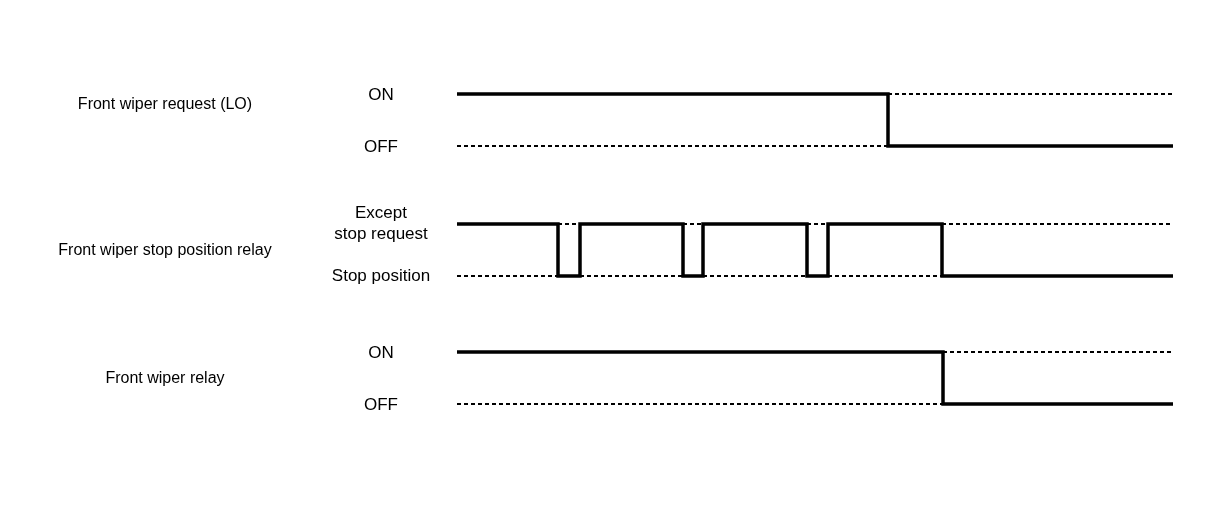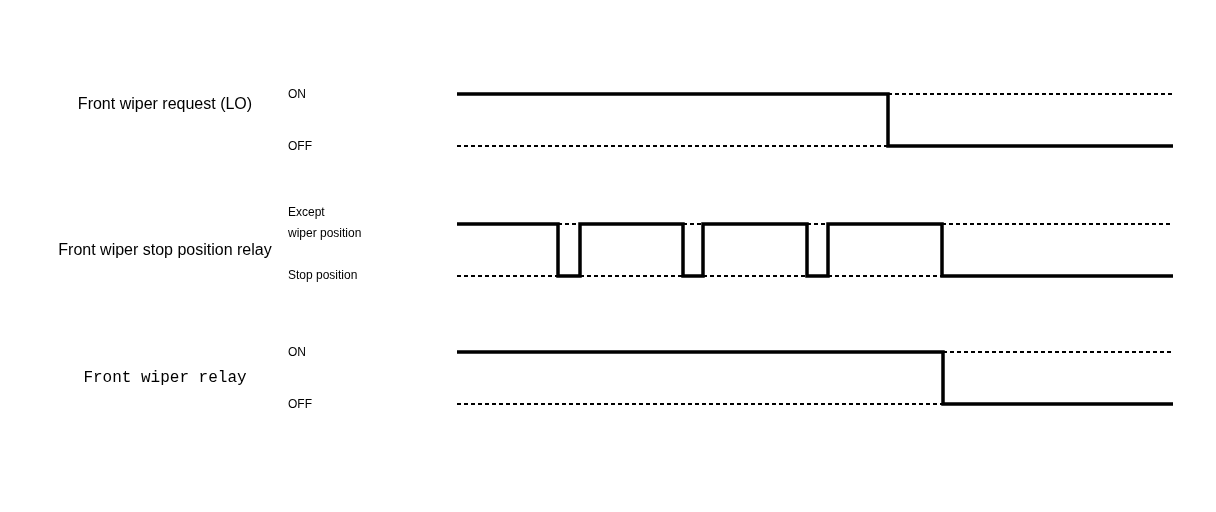--- a/index.html
+++ b/index.html
@@ -27,27 +27,27 @@
     position: absolute;
     left: 0;
     width: 330px;
     text-align: center;
     font-size: 16px;
     line-height: 20px;
     white-space: nowrap;
   }
   .sig-name.s1 { top: 94px; }
   .sig-name.s2 { top: 240px; }
-  .sig-name.s3 { top: 368px; font-family: Liberation Mono, monospace; }
+  .sig-name.s3 { top: 368px; }
   .lvl {
     position: absolute;
-    left: 288px;
+    left: 306px;
     width: 150px;
-    text-align: left;
-    font-size: 12px;
+    text-align: center;
+    font-size: 17px;
     line-height: 21px;
     white-space: pre-line;
   }
   .lvl.s1-hi { top: 84px; }
   .lvl.s1-lo { top: 136px; }
   .lvl.s2-hi { top: 202px; }
   .lvl.s2-lo { top: 265px; }
   .lvl.s3-hi { top: 342px; }
   .lvl.s3-lo { top: 394px; }
 </style>
@@ -73,20 +73,20 @@
       <line x1="943" y1="352" x2="1173" y2="352" stroke="#000000" stroke-width="2" stroke-dasharray="4 3"></line>
       <line x1="457" y1="404" x2="943" y2="404" stroke="#000000" stroke-width="2" stroke-dasharray="4 3"></line>
     </svg>
 
   <div class="sig-name s1">Front wiper request (LO)</div>
   <div class="lvl s1-hi">ON</div>
   <div class="lvl s1-lo">OFF</div>
 
   <div class="sig-name s2">Front wiper stop position relay</div>
   <div class="lvl s2-hi">Except
-wiper position</div>
+stop request</div>
   <div class="lvl s2-lo">Stop position</div>
 
   <div class="sig-name s3">Front wiper relay</div>
   <div class="lvl s3-hi">ON</div>
   <div class="lvl s3-lo">OFF</div>
 
 </div>
 
 </body></html>

